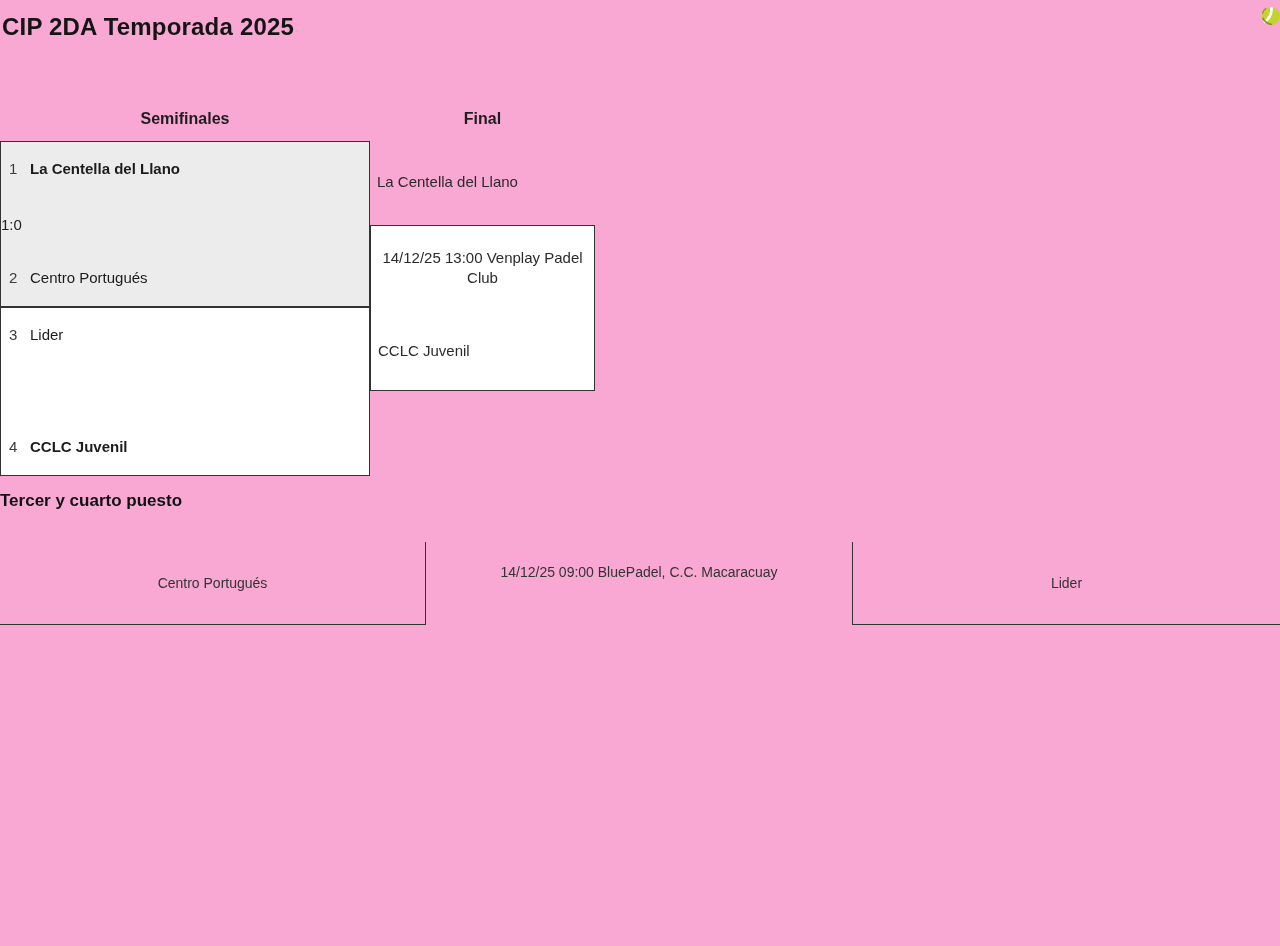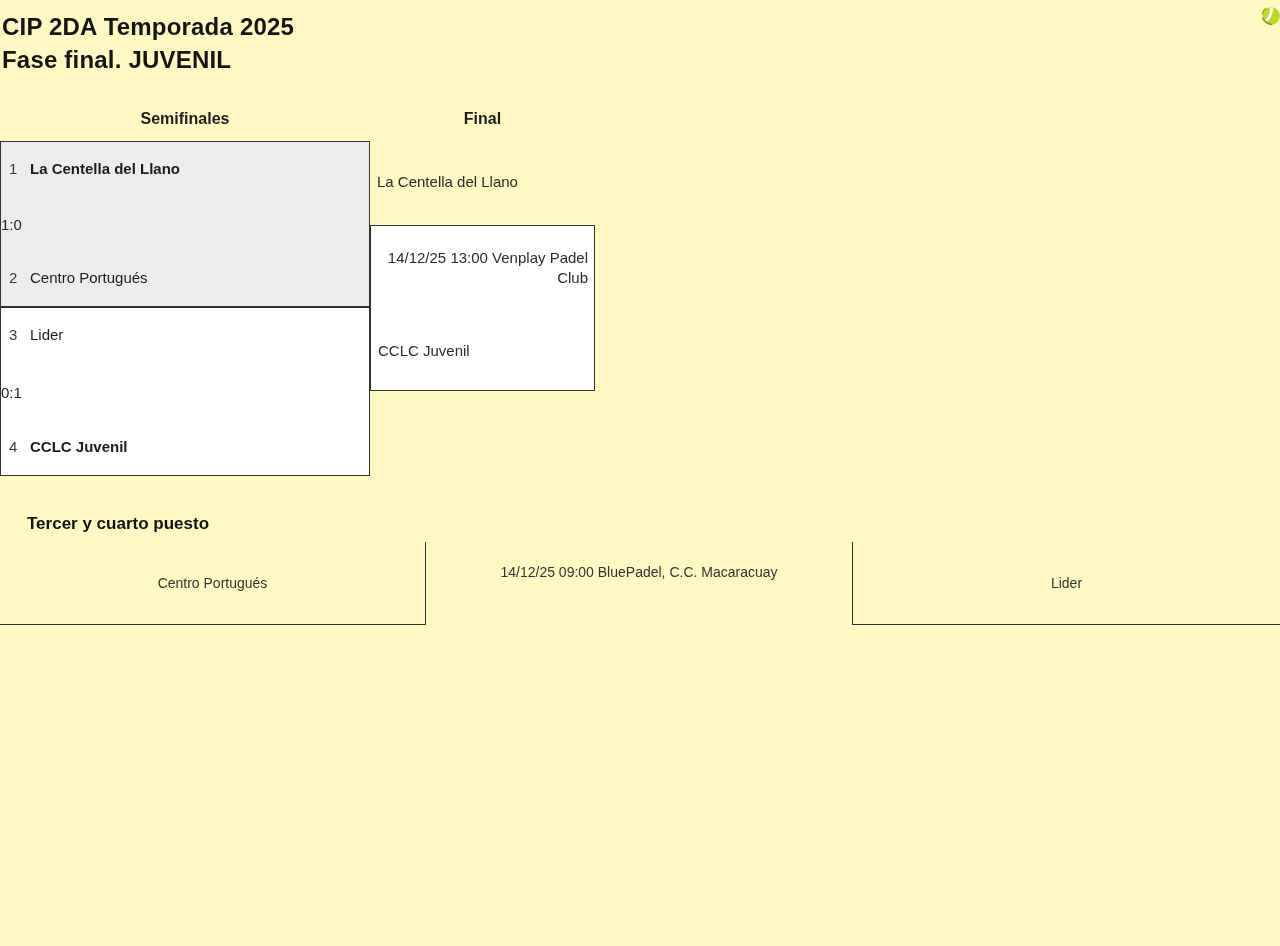--- a/index.html
+++ b/index.html
@@ -4,21 +4,21 @@
 <style>
   * { margin: 0; padding: 0; box-sizing: border-box; }
   html, body { background: #ffffff; }
   body {
     width: 1280px; height: 946px;
     font-family: "Liberation Sans", sans-serif;
     color: #1c1c1c;
     position: relative;
     overflow: hidden;
   }
-  .page { position: relative; width: 1280px; height: 946px; background: #fef9c3; }
+  .page { position: relative; width: 1280px; height: 946px; background: #f9a8d4; }
 
   
   .title {
     position: absolute; left: 2px; top: 10px;
     font-size: 24px; line-height: 33px; font-weight: 700;
     letter-spacing: 0.2px; color: #151515;
   }
   .ball-icon { position: absolute; left: 1262px; top: 7px; width: 18px; height: 18px; }
 
   
@@ -58,52 +58,51 @@
     position: absolute; left: 377px; top: 173px;
     font-size: 15px; color: #2a2a2a;
   }
   .final-box {
     position: absolute; left: 370px; top: 225px;
     width: 225px; height: 166px;
     border: 1px solid #333; background: #fff;
   }
   .final-schedule {
     position: absolute; top: 22px; left: 6px; right: 6px;
-    text-align: right; font-size: 15px; line-height: 20px; color: #2a2a2a;
+    text-align: center; font-size: 15px; line-height: 20px; color: #2a2a2a;
   }
   .final-team-bottom {
     position: absolute; left: 7px; top: 116px;
     font-size: 15px; color: #2a2a2a;
   }
 
   
   .third-heading {
-    position: absolute; left: 0; top: 514px;
-    font-size: 17px; font-weight: 700; color: #111; padding-left: 27px;
+    position: absolute; left: 0; top: 491px;
+    font-size: 17px; font-weight: 700; color: #111;
   }
   .tp-box {
     position: absolute; top: 542px; height: 83px;
     display: flex; align-items: center; justify-content: center;
     font-size: 14px; color: #333;
   }
   .tp-box.left  { left: 0;    width: 426px; border-right: 1px solid #333; border-bottom: 1px solid #333; }
   .tp-box.right { left: 852px; width: 428px; border-left: 1px solid #333; border-bottom: 1px solid #333; }
   .tp-schedule {
     position: absolute; left: 426px; width: 426px; top: 550px;
     text-align: center; font-size: 14px; color: #333; margin-top: 14px;
   }
 </style>
 </head>
 <body>
 
 <div class="page">
 
   <h1 class="title">
     <span>CIP 2DA Temporada 2025</span><br>
-    <span>Fase final. JUVENIL</span>
   </h1>
 
   <span class="ball-icon">
     <svg width="18" height="18" viewBox="0 0 24 24">
       <circle cx="12" cy="12" r="12" fill="#c3d430"></circle>
       <path d="M2.5,20.5 C9.5,16 13.5,9 12.5,0.5" fill="none" stroke="#ffffff" stroke-width="3.6"></path>
       <path d="M0.8,14.5 C3.5,19.5 8,22.8 13.5,23.4" fill="none" stroke="#86941c" stroke-width="2.2"></path>
       <path d="M5.5,1.8 C3,3.4 1.2,6 0.6,9" fill="none" stroke="#86941c" stroke-width="1.6"></path>
     </svg>
   </span>
@@ -121,21 +120,20 @@
       <span class="seed">2</span>
       <span class="team-name">Centro Portugués</span>
     </div>
   </div>
 
   <div class="match-box sf2">
     <div class="team-row top">
       <span class="seed">3</span>
       <span class="team-name">Lider</span>
     </div>
-    <div class="score">0:1</div>
     <div class="team-row bottom">
       <span class="seed">4</span>
       <span class="team-name" style="font-weight: 700;">CCLC Juvenil</span>
     </div>
   </div>
 
   <div class="final-team-top">La Centella del Llano</div>
   <div class="final-box">
     <div class="final-schedule">14/12/25 13:00 Venplay Padel Club</div>
     <div class="final-team-bottom">CCLC Juvenil</div>

